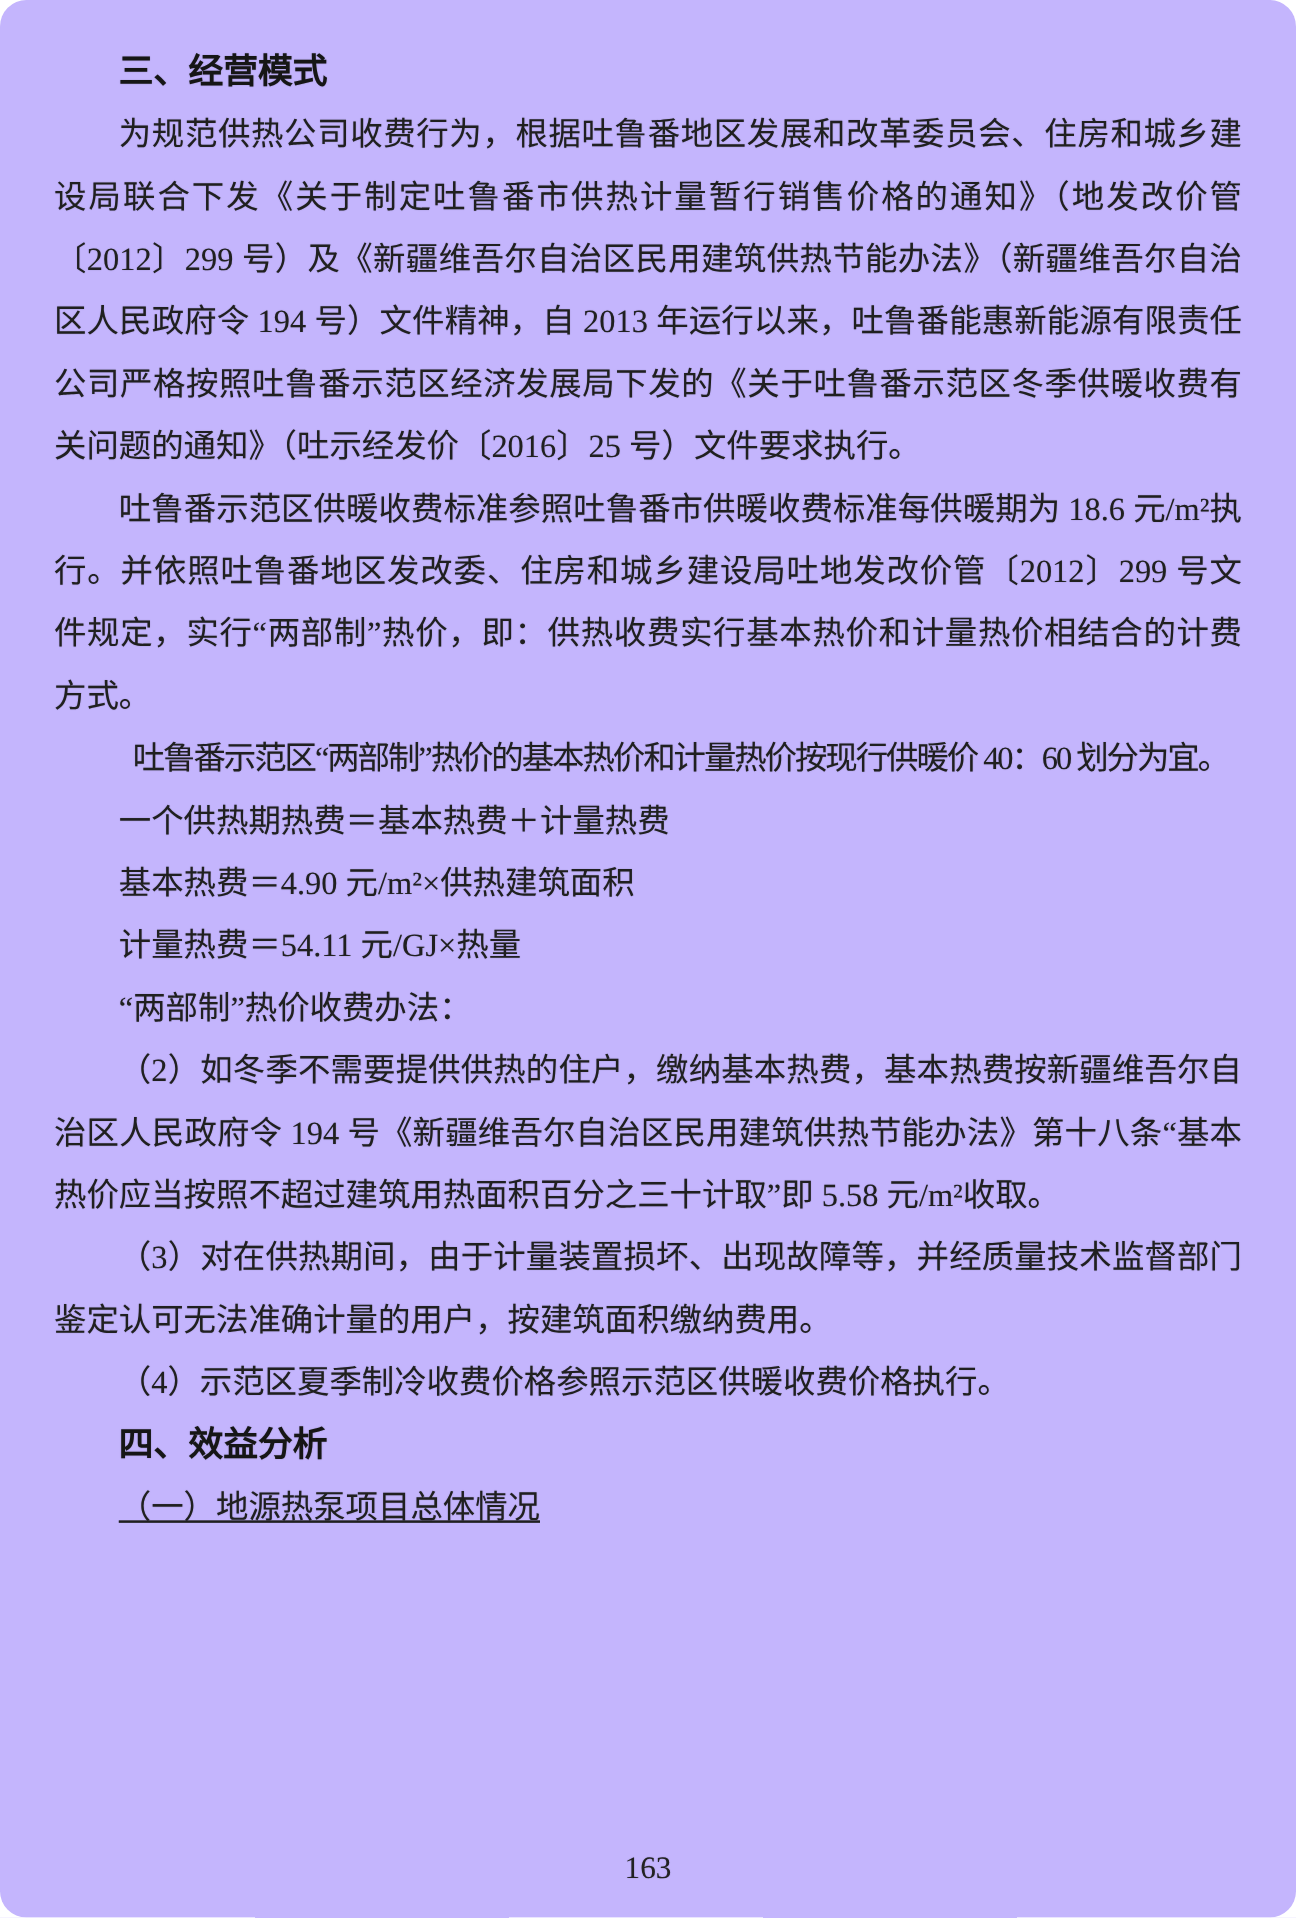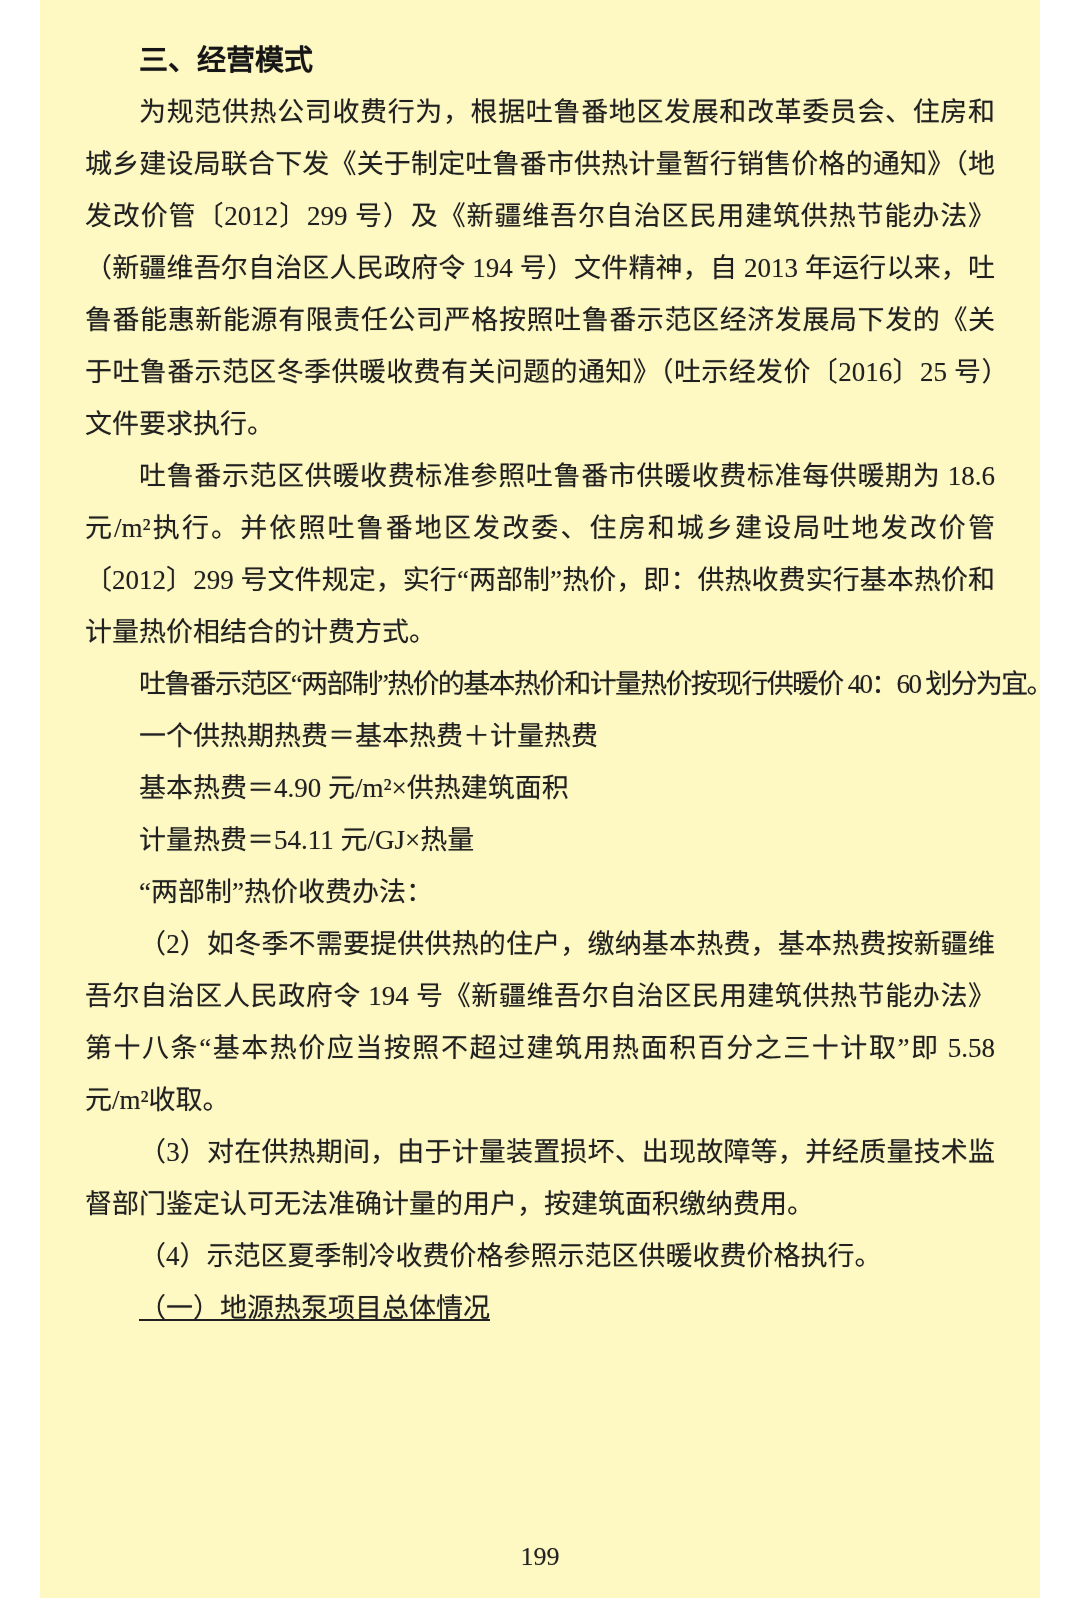--- a/index.html
+++ b/index.html
@@ -2,26 +2,27 @@
 <html lang="zh-CN"><head>
 <meta charset="utf-8">
 <style>
   html, body {
     margin: 0;
     padding: 0;
     background: #ffffff;
   }
   .page {
     position: relative;
-    width: 1000px;
+    width: 1080px;
     height: 1598px;
     margin: 0 auto;
-    background: #fef9c3;
+    background: #c4b5fd;
     color: #1e1e1e;
     overflow: hidden;
+    border-radius: 22px;
   }
   .content {
     position: absolute;
     left: 45px;
     right: 45px;
     top: 34px;
   }
   .sec-heading {
     margin: 0;
     text-indent: 54px;
@@ -92,19 +93,20 @@
 
     <p class="para">“两部制”热价收费办法：</p>
 
 
     <p class="para">（2）如冬季不需要提供供热的住户，缴纳基本热费，基本热费按新疆维吾尔自治区人民政府令 194 号《新疆维吾尔自治区民用建筑供热节能办法》第十八条“基本热价应当按照不超过建筑用热面积百分之三十计取”即 5.58 元/m²收取。</p>
 
     <p class="para">（3）对在供热期间，由于计量装置损坏、出现故障等，并经质量技术监督部门鉴定认可无法准确计量的用户，按建筑面积缴纳费用。</p>
 
     <p class="para">（4）示范区夏季制冷收费价格参照示范区供暖收费价格执行。</p>
 
+    <h2 class="sec-heading">四、效益分析</h2>
 
     <p class="sub-heading">（一）地源热泵项目总体情况</p>
 
   </div>
 
-  <div class="page-number">199</div>
+  <div class="page-number">163</div>
 </div>
 
 </body></html>

